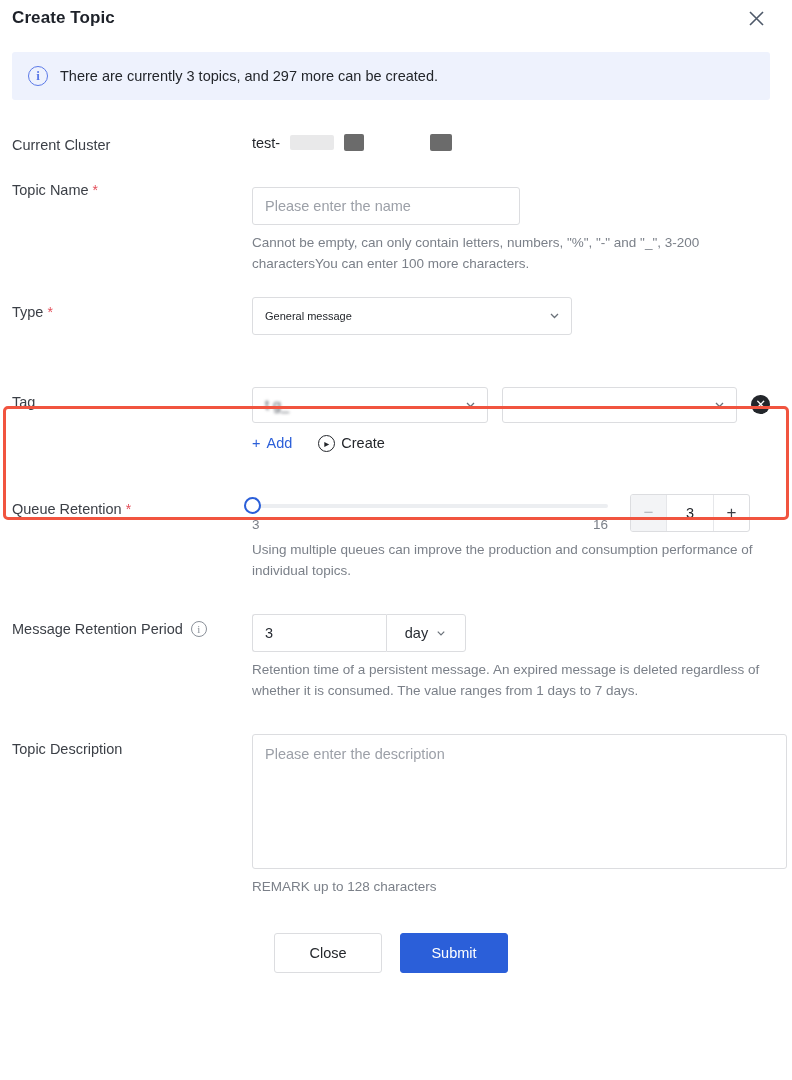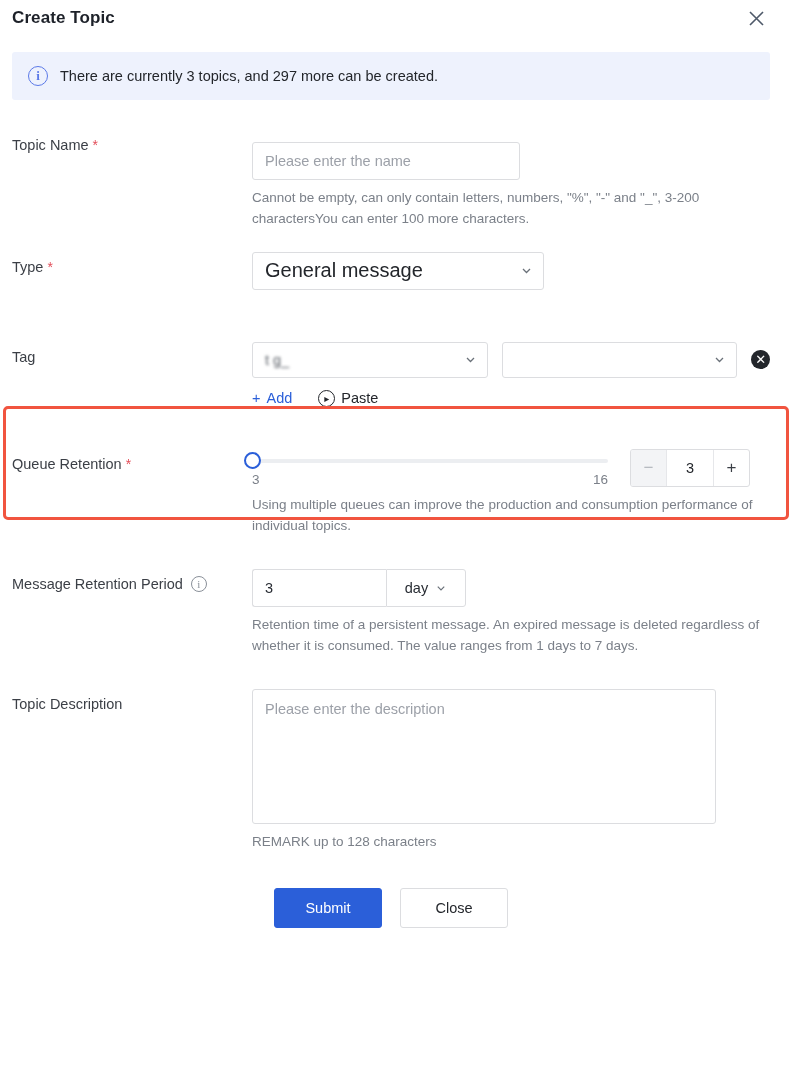--- a/index.html
+++ b/index.html
@@ -93,27 +93,27 @@
     color: #23262b;
   }
   .input.placeholder { color: #9ca0a8; margin-top: 12px; }
   .helper {
     font-size: 13.5px; color: #7b8089;
     line-height: 1.55;
     margin-top: 8px;
     max-width: 525px;
   }
   .select {
-    width: 292px; height: 38px;
+    width: 320px; height: 38px;
     border: 1px solid #dcdde0;
     border-radius: 3px;
     background: #fff;
     display: flex; align-items: center; justify-content: space-between;
     padding: 0 10px 0 12px;
-    font-size: 20px; color: #23262b;
+    font-size: 11px; color: #23262b;
     cursor: pointer;
   }
   .chev { color: #6a7179; display: flex; }
   .link { color: #2b5fd9; text-decoration: none; cursor: pointer; }
   .ext-icon { display: inline-block; vertical-align: -1px; margin-left: 3px; color: #2b5fd9; }
 
   
   .highlight-box {
     position: absolute;
     left: 3px; top: 406px;
@@ -209,21 +209,21 @@
   }
   .help-circ {
     width: 16px; height: 16px; border-radius: 50%;
     border: 1.3px solid #8a9099; color: #8a9099;
     font-size: 11px; display: flex; align-items: center; justify-content: center;
     font-family: "Liberation Serif", serif;
     margin-left: 4px;
   }
 
   .textarea {
-    width: 464px; height: 135px;
+    width: 535px; height: 135px;
     border: 1px solid #dcdde0; border-radius: 3px;
     padding: 11px 12px;
     font-size: 14.5px; color: #9ca0a8;
     background: #fff;
   }
 
   .footer {
     display: flex; justify-content: center; gap: 18px;
     margin-top: 36px;
     padding-bottom: 20px;
@@ -251,20 +251,33 @@
     </div>
   </div>
 
   <div class="banner">
     <div class="info-icon">i</div>
     <div class="banner-text">There are currently 3 topics, and 297 more can be created.</div>
   </div>
 
   <div class="form">
 
+    <div class="row">
+      <div class="label">
+        <span>Current Cluster</span>
+      </div>
+      <div class="field">
+        <div class="cluster-value">
+          <span>test-</span>
+          <span class="redact r1"></span>
+          <span class="redact r2"></span>
+          <span class="redact r3"></span>
+        </div>
+      </div>
+    </div>
 
     <div class="row">
       <div class="label">
         <span>Topic Name</span>
         <span class="req">*</span>
       </div>
       <div class="field">
         <div class="input placeholder">Please enter the name</div>
         <div class="helper">Cannot be empty, can only contain letters, numbers, "%", "-" and "_", 3-200 charactersYou can enter 100 more characters.</div>
       </div>
@@ -311,21 +324,21 @@
           </div>
           <div class="del-btn">✕</div>
         </div>
         <div class="tag-actions">
           <div class="add-btn">
             <span>+</span>
             <span>Add</span>
           </div>
           <div class="paste-btn">
             <span class="circ-arrow">▸</span>
-            <span>Paste</span>
+            <span>Create</span>
           </div>
         </div>
       </div>
     </div>
 
     <div class="row" style="margin-top:42px">
       <div class="label">
         <span>Queue Retention</span>
         <span class="req">*</span>
       </div>
@@ -375,20 +388,20 @@
       <div class="label">
         <span>Topic Description</span>
       </div>
       <div class="field">
         <div class="textarea">Please enter the description</div>
         <div class="helper">REMARK up to 128 characters</div>
       </div>
     </div>
 
     <div class="footer">
+      <div class="btn btn-default">Close</div>
       <div class="btn btn-primary">Submit</div>
-      <div class="btn btn-default">Close</div>
     </div>
 
   </div>
 
   <div class="highlight-box"></div>
 </div>
 
 </body></html>

